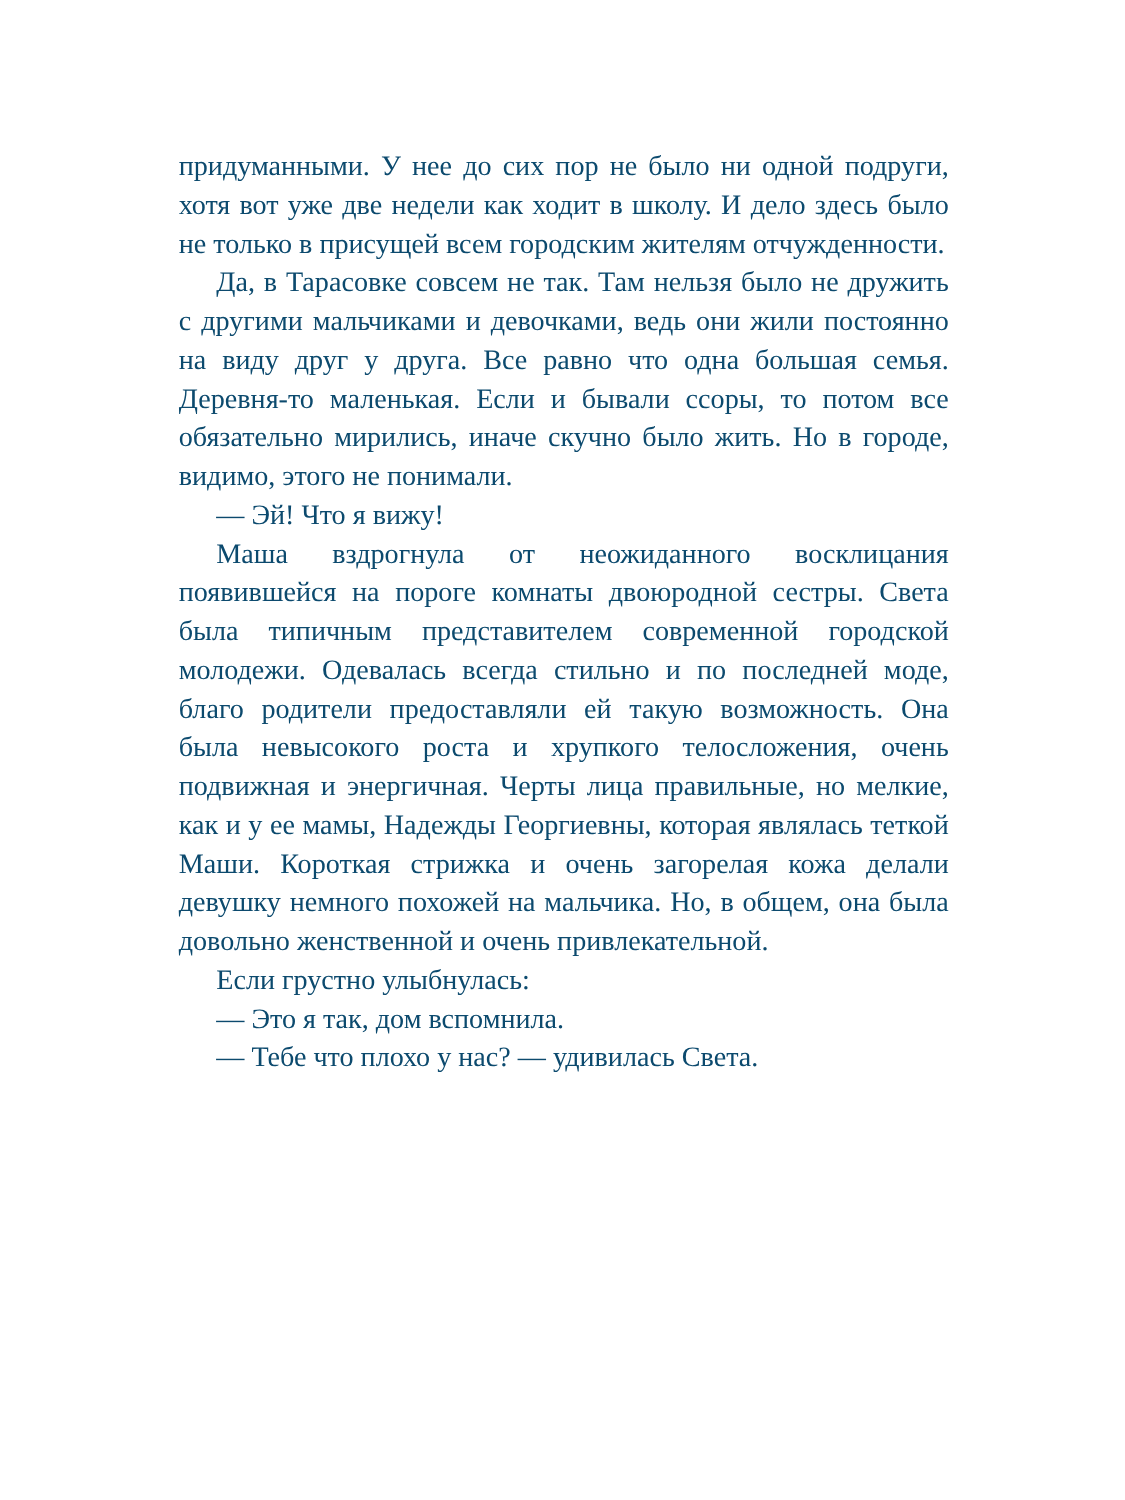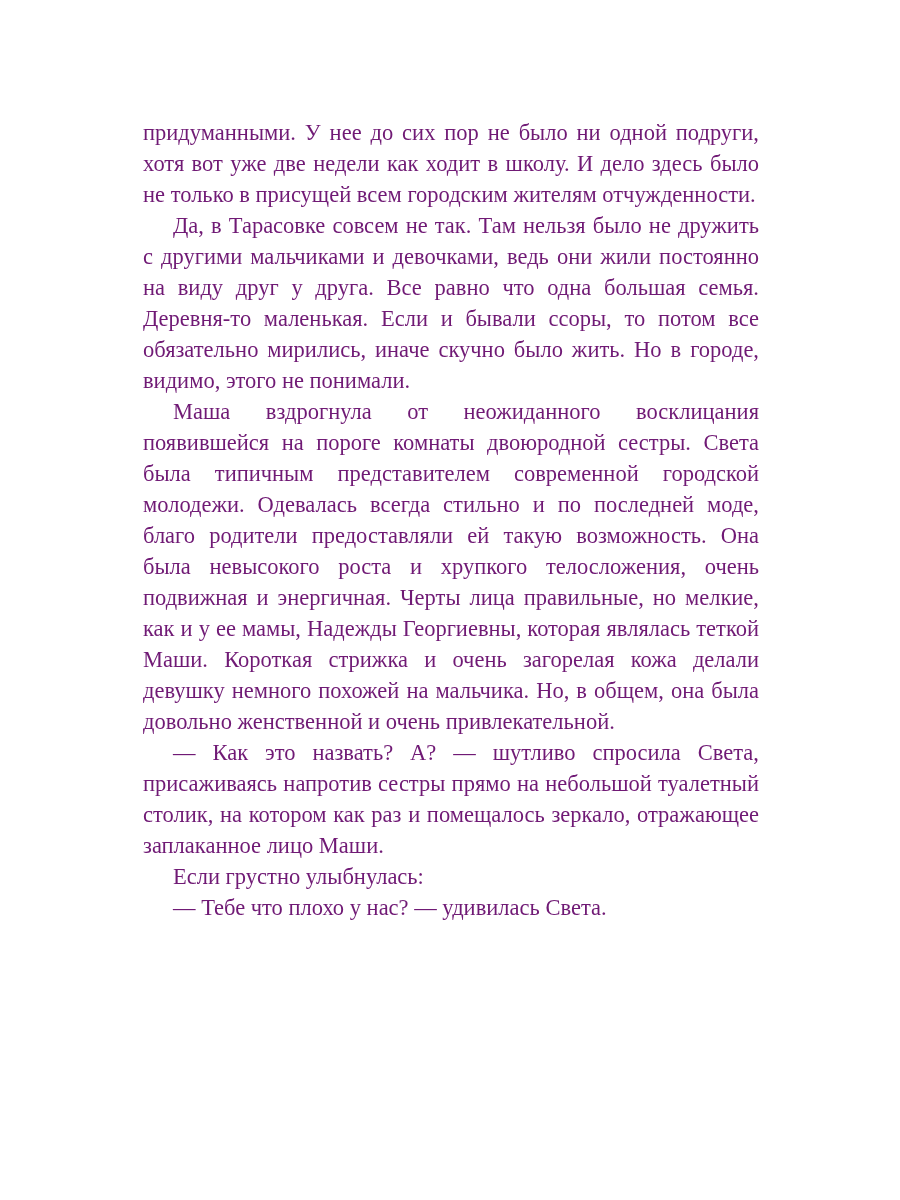--- a/index.html
+++ b/index.html
@@ -14,35 +14,36 @@
       overflow: hidden;
     }
     .page {
       position: absolute;
       left: 143px;
       top: 117px;
       width: 616px;
       font-family: "Liberation Serif", "DejaVu Serif", serif;
       font-size: 22.5px;
       line-height: 31px;
-      color: #701a75;
+      color: #0c4a6e;
     }
     .para {
       margin: 0;
       text-indent: 30px;
       text-align: justify;
       hyphens: none;
     }
     .para.last-left {
       text-align-last: left;
     }
   </style>
 </head>
 <body>
 
 <div class="page">
   <p class="para last-left" style="text-indent:0">придуманными. У нее до сих пор не было ни одной подруги, хотя вот уже две недели как ходит в школу. И дело здесь было не только в присущей всем городским жителям отчужденности.</p>
   <p class="para last-left">Да, в Тарасовке совсем не так. Там нельзя было не дружить с другими мальчиками и девочками, ведь они жили постоянно на виду друг у друга. Все равно что одна большая семья. Деревня-то маленькая. Если и бывали ссоры, то потом все обязательно мирились, иначе скучно было жить. Но в городе, видимо, этого не понимали.</p>
+  <p class="para last-left">— Эй! Что я вижу!</p>
   <p class="para last-left">Маша вздрогнула от неожиданного восклицания появившейся на пороге комнаты двоюродной сестры. Света была типичным представителем современной городской молодежи. Одевалась всегда стильно и по последней моде, благо родители предоставляли ей такую возможность. Она была невысокого роста и хрупкого телосложения, очень подвижная и энергичная. Черты лица правильные, но мелкие, как и у ее мамы, Надежды Георгиевны, которая являлась теткой Маши. Короткая стрижка и очень загорелая кожа делали девушку немного похожей на мальчика. Но, в общем, она была довольно женственной и очень привлекательной.</p>
-  <p class="para last-left">— Как это назвать? А? — шутливо спросила Света, присаживаясь напротив сестры прямо на небольшой туалетный столик, на котором как раз и помещалось зеркало, отражающее заплаканное лицо Маши.</p>
   <p class="para last-left">Если грустно улыбнулась:</p>
+  <p class="para last-left">— Это я так, дом вспомнила.</p>
   <p class="para last-left">— Тебе что плохо у нас? — удивилась Света.</p>
 </div>
 
 </body></html>

